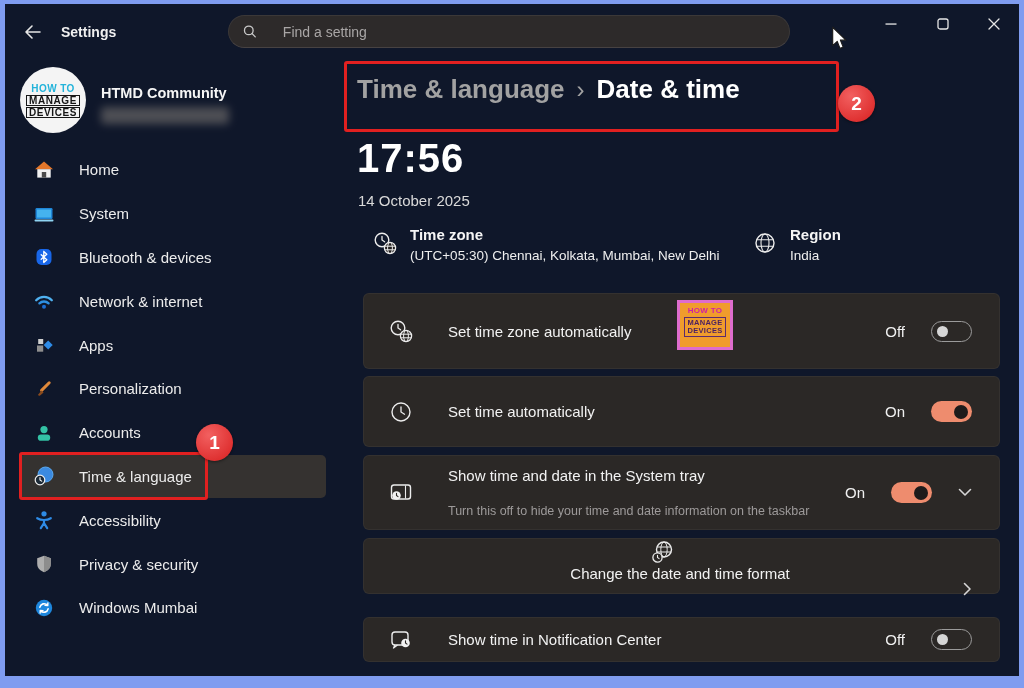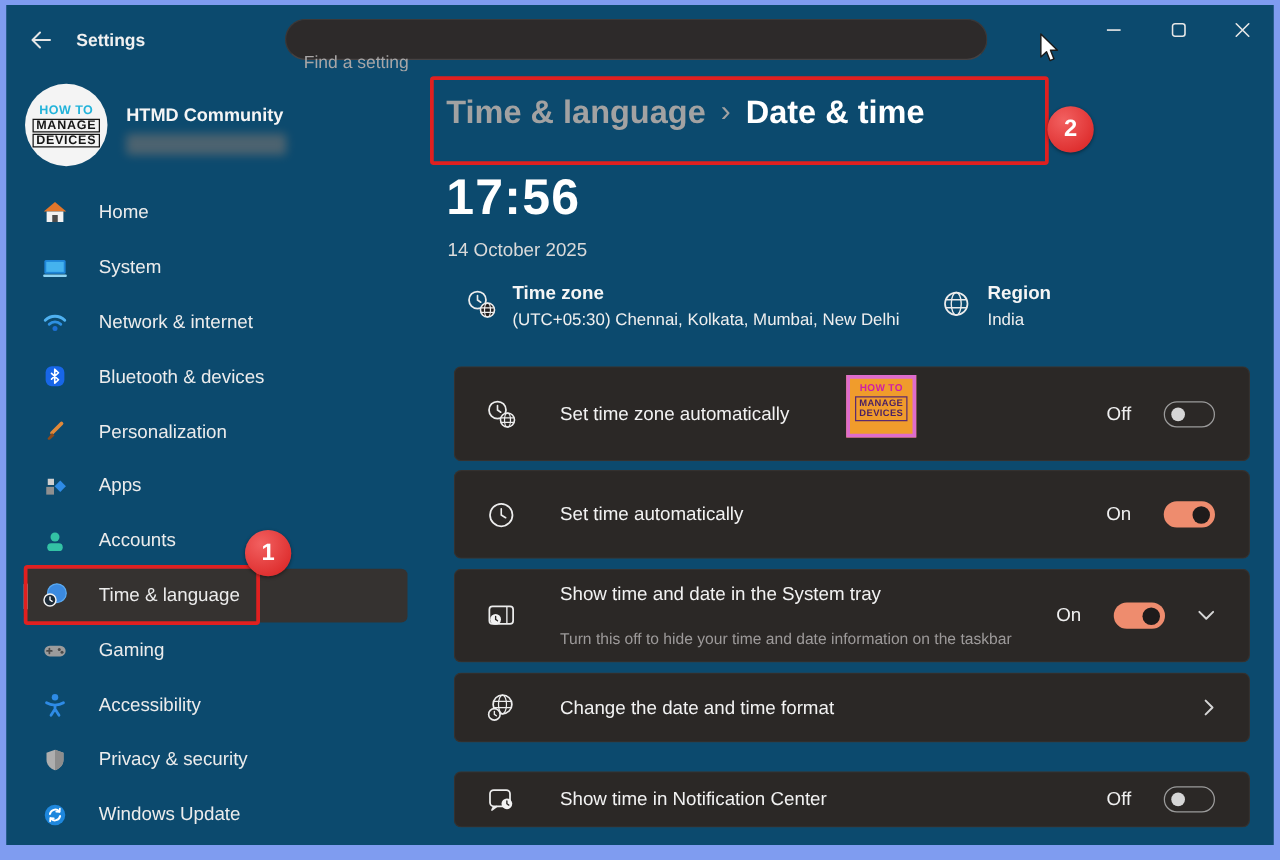--- a/index.html
+++ b/index.html
@@ -1,22 +1,22 @@
 <!DOCTYPE html>
 <html><head>
 <meta charset="utf-8">
 <style>
   html,body{margin:0;padding:0;}
   body{width:1024px;height:688px;font-family:"Liberation Sans",sans-serif;-webkit-font-smoothing:antialiased;}
   #screen{position:relative;width:1024px;height:688px;background:#7f9cf0;overflow:hidden;}
-  #window{position:absolute;left:5px;top:4px;width:1014px;height:672px;background:#0c4a6e;overflow:hidden;}
+  #window{position:absolute;left:5px;top:4px;width:1014px;height:672px;background:#0f172a;overflow:hidden;}
   .abs{position:absolute;}
   
   .titlebar-title{font-size:14px;font-weight:700;color:#f0f0f0;}
-  .searchbox{display:flex;align-items:center;gap:24px;background:#2d2a2a;border:1px solid #3b3838;border-bottom-color:#474242;border-radius:17px;box-sizing:border-box;padding:0 14px;flex-direction:column;}
+  .searchbox{display:flex;align-items:center;gap:24px;background:#2d2a2a;border:1px solid #3b3838;border-bottom-color:#474242;border-radius:17px;box-sizing:border-box;padding:0 14px;}
   .searchbox input{background:transparent;border:none;outline:none;color:#e8e8e8;font-family:"Liberation Sans",sans-serif;font-size:14px;width:100%;}
   .searchbox input::placeholder{color:#a9a6a6;}
   .winbtn{width:40px;height:32px;display:flex;align-items:center;justify-content:center;}
   
   .avatar{width:66px;height:66px;border-radius:50%;background:#f4f4f4;display:flex;flex-direction:column;align-items:center;justify-content:center;line-height:11px;}
   .avatar .l1{color:#22b3da;font-size:10px;font-weight:800;letter-spacing:.4px;}
   .avatar .l2,.avatar .l3{color:#161616;font-size:10px;font-weight:800;letter-spacing:.6px;border:1px solid #161616;padding:0 2px;margin-top:1px;line-height:9px;}
   .profile-name{font-size:14.5px;font-weight:700;color:#f5f5f5;}
   .blurbar{background:#787471;border-radius:3px;filter:blur(4px);opacity:.6;}
   .nav{display:flex;flex-direction:column;}
@@ -112,79 +112,70 @@
         <svg class="nav-ic" viewBox="0 0 22 22">
             <rect x="2.5" y="5" width="17" height="11" rx="1.2" fill="#1f86d8"></rect>
             <rect x="4" y="6.5" width="14" height="8" fill="#45b3ee"></rect>
             <rect x="1.5" y="16.6" width="19" height="2" rx="1" fill="#8fd4f2"></rect>
           </svg>
         <span class="lbl">System</span>
       </div>
 
       <div class="nav-item">
         <svg class="nav-ic" viewBox="0 0 22 22">
+            <rect x="3.5" y="3" width="15" height="16" rx="5" fill="#1866e8"></rect>
+            <path d="M10.8 5.5 V16.5 L13.8 13.8 L8.2 8.7 M10.8 5.5 L13.8 8.2 L8.2 13.3" stroke="#fff" stroke-width="1.3" fill="none" stroke-linejoin="round" stroke-linecap="round"></path>
+          </svg>
+        <span class="lbl">Bluetooth &amp; devices</span>
+      </div>
+
+      <div class="nav-item">
+        <svg class="nav-ic" viewBox="0 0 22 22">
             <path d="M3.2 10.2 a11 11 0 0 1 15.6 0" stroke="#4fb1f0" stroke-width="2.3" fill="none" stroke-linecap="round"></path>
             <path d="M6.4 13.4 a6.5 6.5 0 0 1 9.2 0" stroke="#2e90e2" stroke-width="2.3" fill="none" stroke-linecap="round"></path>
             <circle cx="11" cy="16.8" r="2" fill="#1c6fd4"></circle>
           </svg>
         <span class="lbl">Network &amp; internet</span>
       </div>
 
       <div class="nav-item">
         <svg class="nav-ic" viewBox="0 0 22 22">
-            <rect x="3.5" y="3" width="15" height="16" rx="5" fill="#1866e8"></rect>
-            <path d="M10.8 5.5 V16.5 L13.8 13.8 L8.2 8.7 M10.8 5.5 L13.8 8.2 L8.2 13.3" stroke="#fff" stroke-width="1.3" fill="none" stroke-linejoin="round" stroke-linecap="round"></path>
-          </svg>
-        <span class="lbl">Bluetooth &amp; devices</span>
-      </div>
-
-      <div class="nav-item">
-        <svg class="nav-ic" viewBox="0 0 22 22">
-            <path d="M16.2 4.8 L8.6 12.4" stroke="#e0893a" stroke-width="3" stroke-linecap="round"></path>
-            <path d="M8.6 12.4 L5.2 16.6 C4.6 17.4 6.2 18.3 7.1 17.5 L10.6 14.4 Z" fill="#8a4a1c"></path>
-          </svg>
-        <span class="lbl">Personalization</span>
-      </div>
-
-      <div class="nav-item">
-        <svg class="nav-ic" viewBox="0 0 22 22">
             <rect x="4" y="11.5" width="6.2" height="6.2" fill="#8f8f8f"></rect>
             <rect x="5.2" y="5" width="5" height="5" fill="#cfcfcf"></rect>
             <rect x="12" y="7.8" width="6.4" height="6.4" fill="#2e8be6" transform="rotate(45 15.2 11)"></rect>
           </svg>
         <span class="lbl">Apps</span>
+      </div>
+
+      <div class="nav-item">
+        <svg class="nav-ic" viewBox="0 0 22 22">
+            <path d="M16.2 4.8 L8.6 12.4" stroke="#e0893a" stroke-width="3" stroke-linecap="round"></path>
+            <path d="M8.6 12.4 L5.2 16.6 C4.6 17.4 6.2 18.3 7.1 17.5 L10.6 14.4 Z" fill="#8a4a1c"></path>
+          </svg>
+        <span class="lbl">Personalization</span>
       </div>
 
       <div class="nav-item">
         <svg class="nav-ic" viewBox="0 0 22 22">
             <circle cx="11" cy="7.6" r="3.6" fill="#33c2a5"></circle>
             <rect x="4.8" y="12.6" width="12.4" height="6.2" rx="3.1" fill="#33c2a5"></rect>
           </svg>
         <span class="lbl">Accounts</span>
       </div>
 
       <div class="nav-item selected">
         <svg class="nav-ic" viewBox="0 0 22 22">
             <circle cx="12.5" cy="9.5" r="7.5" fill="#3b8ae0"></circle>
             <circle cx="12.5" cy="9.5" r="7.5" fill="none" stroke="#5aa9f0" stroke-width="1"></circle>
             <circle cx="7" cy="15" r="4.8" fill="#1d2b38" stroke="#f0f0f0" stroke-width="1.2"></circle>
             <path d="M7 12.6 V15 L8.7 16.1" stroke="#fff" stroke-width="1.1" fill="none" stroke-linecap="round"></path>
           </svg>
         <span class="lbl">Time &amp; language</span>
       </div>
 
-      <div class="nav-item">
-        <svg class="nav-ic" viewBox="0 0 22 22">
-            <rect x="2.5" y="7.5" width="17" height="8.6" rx="4.3" fill="#9c9c9c"></rect>
-            <path d="M6.5 9.8 V13.7 M4.6 11.75 H8.4" stroke="#4a4a4a" stroke-width="1.4" stroke-linecap="round"></path>
-            <circle cx="14.4" cy="10.6" r="1.2" fill="#4a4a4a"></circle>
-            <circle cx="16.6" cy="12.8" r="1.2" fill="#4a4a4a"></circle>
-          </svg>
-        <span class="lbl">Gaming</span>
-      </div>
 
       <div class="nav-item">
         <svg class="nav-ic" viewBox="0 0 22 22">
             <circle cx="11" cy="4.8" r="2.6" fill="#2e8be6"></circle>
             <path d="M4.2 9.2 C8 11.6 14 11.6 17.8 9.2" stroke="#2e8be6" stroke-width="2.2" fill="none" stroke-linecap="round"></path>
             <path d="M11 11.8 V14.2 M7.8 19.2 L11 14.2 L14.2 19.2" stroke="#2e8be6" stroke-width="2.2" fill="none" stroke-linecap="round" stroke-linejoin="round"></path>
           </svg>
         <span class="lbl">Accessibility</span>
       </div>
 
@@ -197,21 +188,21 @@
       </div>
 
       <div class="nav-item">
         <svg class="nav-ic" viewBox="0 0 22 22">
             <circle cx="11" cy="11" r="8.2" fill="#1e87dd"></circle>
             <path d="M6.9 10.2 A4.4 4.4 0 0 1 14.4 8.1" stroke="#fff" stroke-width="1.6" fill="none" stroke-linecap="round"></path>
             <path d="M14.9 5.9 L14.7 8.6 L12 8.3" stroke="#fff" stroke-width="1.4" fill="none" stroke-linecap="round" stroke-linejoin="round"></path>
             <path d="M15.1 11.8 A4.4 4.4 0 0 1 7.6 13.9" stroke="#fff" stroke-width="1.6" fill="none" stroke-linecap="round"></path>
             <path d="M7.1 16.1 L7.3 13.4 L10 13.7" stroke="#fff" stroke-width="1.4" fill="none" stroke-linecap="round" stroke-linejoin="round"></path>
           </svg>
-        <span class="lbl">Windows Update</span>
+        <span class="lbl">Windows Mumbai</span>
       </div>
     </div>
 
     <div class="abs" style="left:352px;top:70px;display:flex;align-items:center;">
       <span class="crumb-parent">Time &amp; language</span>
       <span class="crumb-sep">›</span>
       <span class="crumb-current">Date &amp; time</span>
     </div>
 
     <div class="abs bigtime" style="left:352px;top:132px;">17:56</div>
@@ -281,21 +272,21 @@
         <span class="state-lbl">On</span>
         <div class="toggle on">
             <div class="knob"></div>
           </div>
         <svg width="14" height="9" viewBox="0 0 14 9">
             <path d="M1.5 1.5 L7 7 L12.5 1.5" stroke="#d6d6d6" stroke-width="1.6" fill="none" stroke-linecap="round" stroke-linejoin="round"></path>
           </svg>
       </div>
     </div>
 
-    <div class="card" style="top:534px;height:56px;">
+    <div class="card" style="top:534px;height:56px;flex-direction:column;">
       <svg class="ic" viewBox="0 0 26 26">
           <circle cx="14" cy="10.5" r="7.5" stroke="#ececec" stroke-width="1.4" fill="none"></circle>
           <ellipse cx="14" cy="10.5" rx="3.2" ry="7.5" stroke="#ececec" stroke-width="1" fill="none"></ellipse>
           <path d="M7 8 H21 M7 13 H21" stroke="#ececec" stroke-width="1"></path>
           <circle cx="7.5" cy="18.5" r="4.6" stroke="#ececec" stroke-width="1.3" fill="#2b2826"></circle>
           <path d="M7.5 16.2 V18.5 L9.1 19.6" stroke="#ececec" stroke-width="1.1" fill="none" stroke-linecap="round"></path>
         </svg>
       <div class="ttl">Change the date and time format</div>
       <div class="card-right">
         <svg width="9" height="14" viewBox="0 0 9 14">

